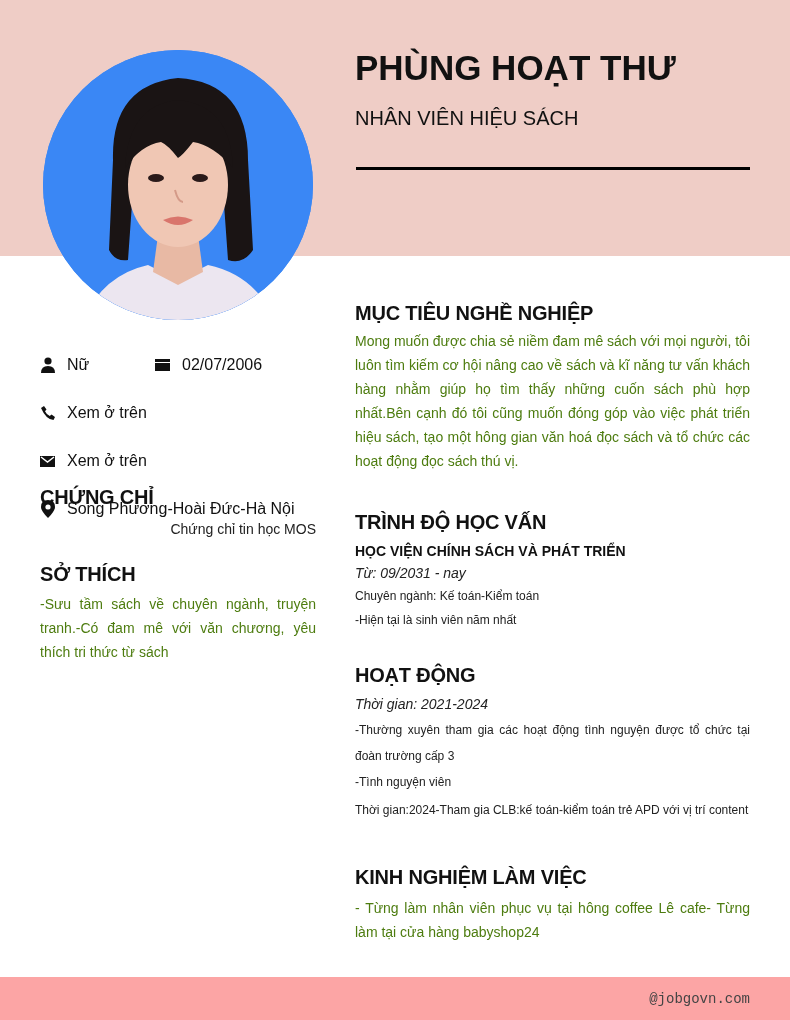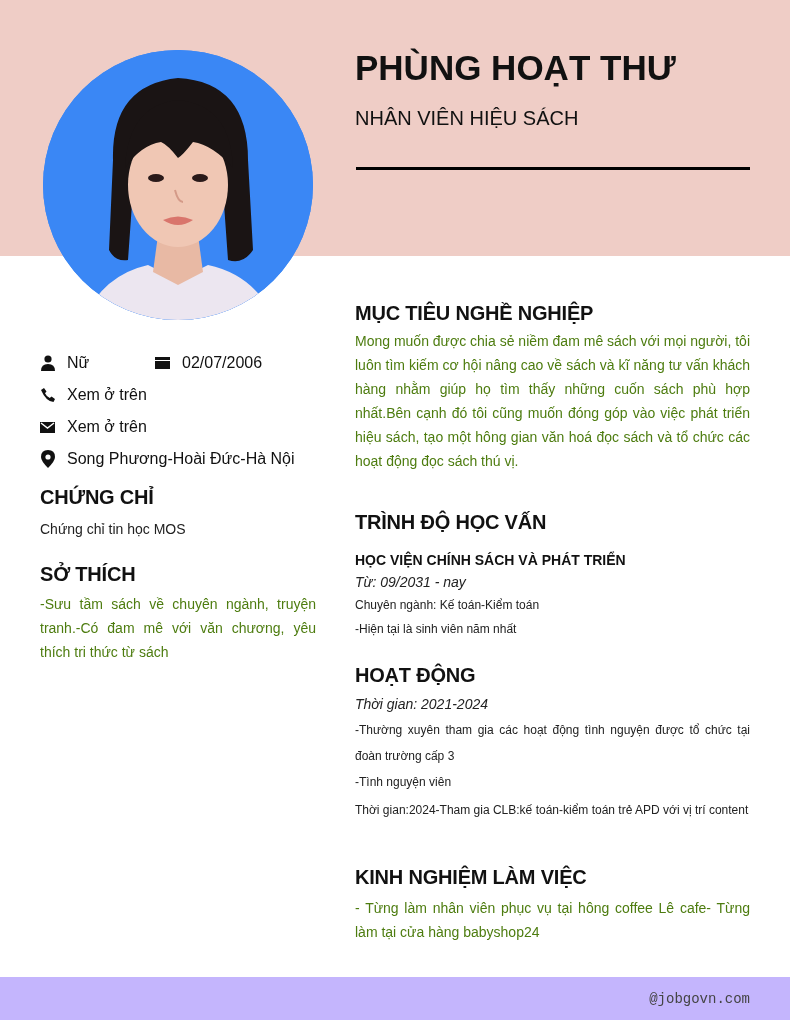--- a/index.html
+++ b/index.html
@@ -10,21 +10,21 @@
       font-family: "Liberation Sans", "DejaVu Sans", sans-serif;
       color: #111111;
       overflow: hidden;
     }
     .header-band {
       position: absolute; left: 0; top: 0; width: 790px; height: 256px;
       background: #efcdc6;
     }
     .footer-band {
       position: absolute; left: 0; top: 977px; width: 790px; height: 43px;
-      background: #c4b5fd;
+      background: #fca5a5;
     }
     .footer-text {
       position: absolute; right: 40px; top: 14px;
       font-family: "Liberation Mono", "DejaVu Sans Mono", monospace;
       font-size: 14px; color: #444444;
     }
     
     .avatar {
       position: absolute; left: 43px; top: 50px; width: 270px; height: 270px;
       border-radius: 50%; overflow: hidden; background: #3a87f5;
@@ -41,38 +41,38 @@
       font-size: 20px; color: #111;
     }
     .title-rule {
       position: absolute; left: 356px; top: 167px; width: 394px; height: 3px;
       background: #000;
     }
 
     
     .contact { position: absolute; left: 40px; top: 340px; width: 280px; }
     .contact-row {
-      display: flex; align-items: flex-end; height: 32px; font-size: 16px;
+      display: flex; align-items: flex-start; height: 32px; font-size: 16px; margin-top: 16px;
     }
     .contact-item { display: flex; align-items: center; }
     .icon {
       display: inline-flex; align-items: center; justify-content: center;
       width: 15px; height: 18px; margin-right: 12px;
     }
     .icon svg { display: block; }
     .contact-item.dob { margin-left: 0; position: absolute; left: 114px; }
 
     .left-section { position: absolute; left: 40px; width: 276px; }
     .sec-title {
       font-size: 20px; font-weight: bold; color: #111; letter-spacing: -0.2px;
     }
     .body-text {
       font-size: 14px; line-height: 24px; color: #4d7c0f; text-align: justify;
     }
-    .small-text { font-size: 14px; color: #222; }
+    .small-text { font-size: 14px; color: #222; text-align: right; }
 
     
     .right-section { position: absolute; left: 355px; width: 395px; }
     .subhead { font-size: 14px; font-weight: bold; color: #111; }
     .italic { font-style: italic; font-size: 14px; color: #222; }
     .line { font-size: 12px; color: #222; text-align: justify; }
   </style>
 </head>
 <body>
 
@@ -164,21 +164,21 @@
   <div class="body-text" style="margin-top:6px;">-Sưu tầm sách về chuyên ngành, truyện tranh.-Có đam mê với văn chương, yêu thích tri thức từ sách</div>
 </div>
 
 <div class="right-section" style="top:302px;">
   <div class="sec-title">MỤC TIÊU NGHỀ NGHIỆP</div>
   <div class="body-text" style="margin-top:4px;">Mong muốn được chia sẻ niềm đam mê sách với mọi người, tôi luôn tìm kiếm cơ hội nâng cao về sách và kĩ năng tư vấn khách hàng nhằm giúp họ tìm thấy những cuốn sách phù hợp nhất.Bên cạnh đó tôi cũng muốn đóng góp vào việc phát triển hiệu sách, tạo một hông gian văn hoá đọc sách và tổ chức các hoạt động đọc sách thú vị.</div>
 </div>
 
 <div class="right-section" style="top:511px;">
   <div class="sec-title">TRÌNH ĐỘ HỌC VẤN</div>
-  <div class="subhead" style="margin-top:18px;">HỌC VIỆN CHÍNH SÁCH VÀ PHÁT TRIỂN</div>
+  <div class="subhead" style="margin-top:9px;">HỌC VIỆN CHÍNH SÁCH VÀ PHÁT TRIỂN</div>
   <div class="italic" style="margin-top:6px;">Từ: 09/2031 - nay</div>
   <div class="line" style="margin-top:8px;">Chuyên ngành: Kế toán-Kiểm toán</div>
   <div class="line" style="margin-top:10px;">-Hiện tại là sinh viên năm nhất</div>
 </div>
 
 <div class="right-section" style="top:664px;">
   <div class="sec-title">HOẠT ĐỘNG</div>
   <div class="italic" style="margin-top:9px;">Thời gian: 2021-2024</div>
   <div class="line" style="margin-top:5px; line-height:26px;">-Thường xuyên tham gia các hoạt động  tình nguyện được tổ chức tại đoàn trường cấp 3</div>
   <div class="line" style="margin-top:2px; line-height:23px;">-Tình nguyện viên</div>

